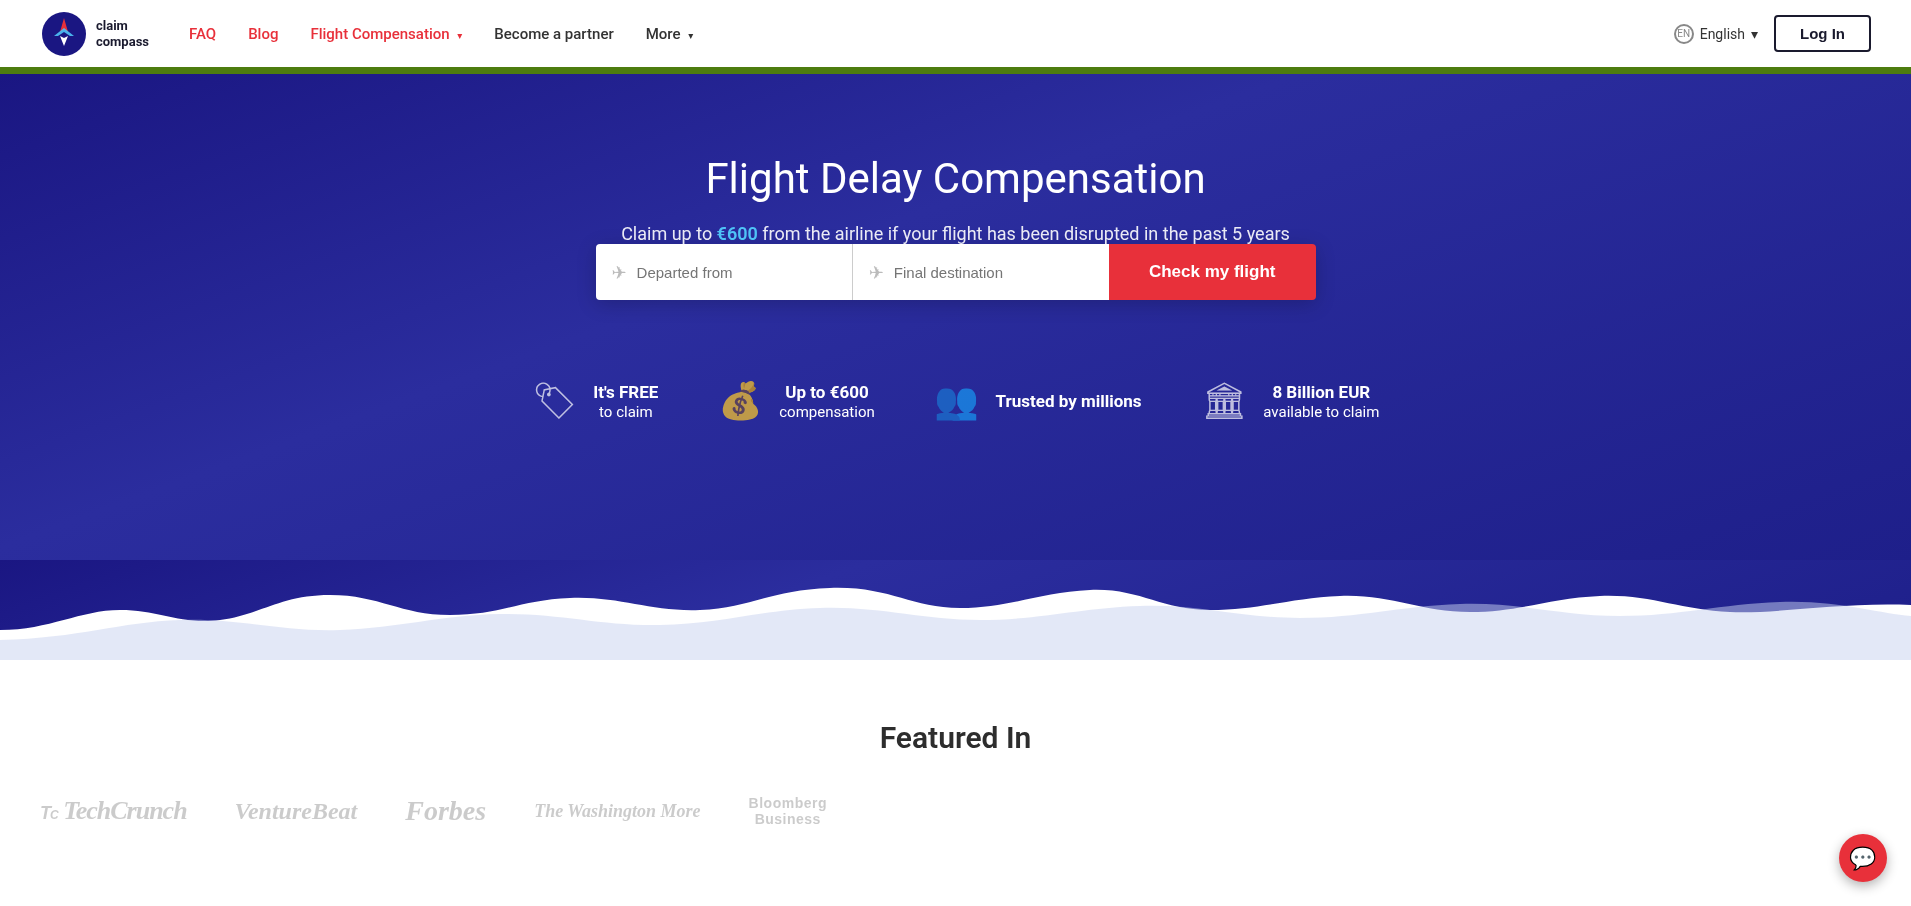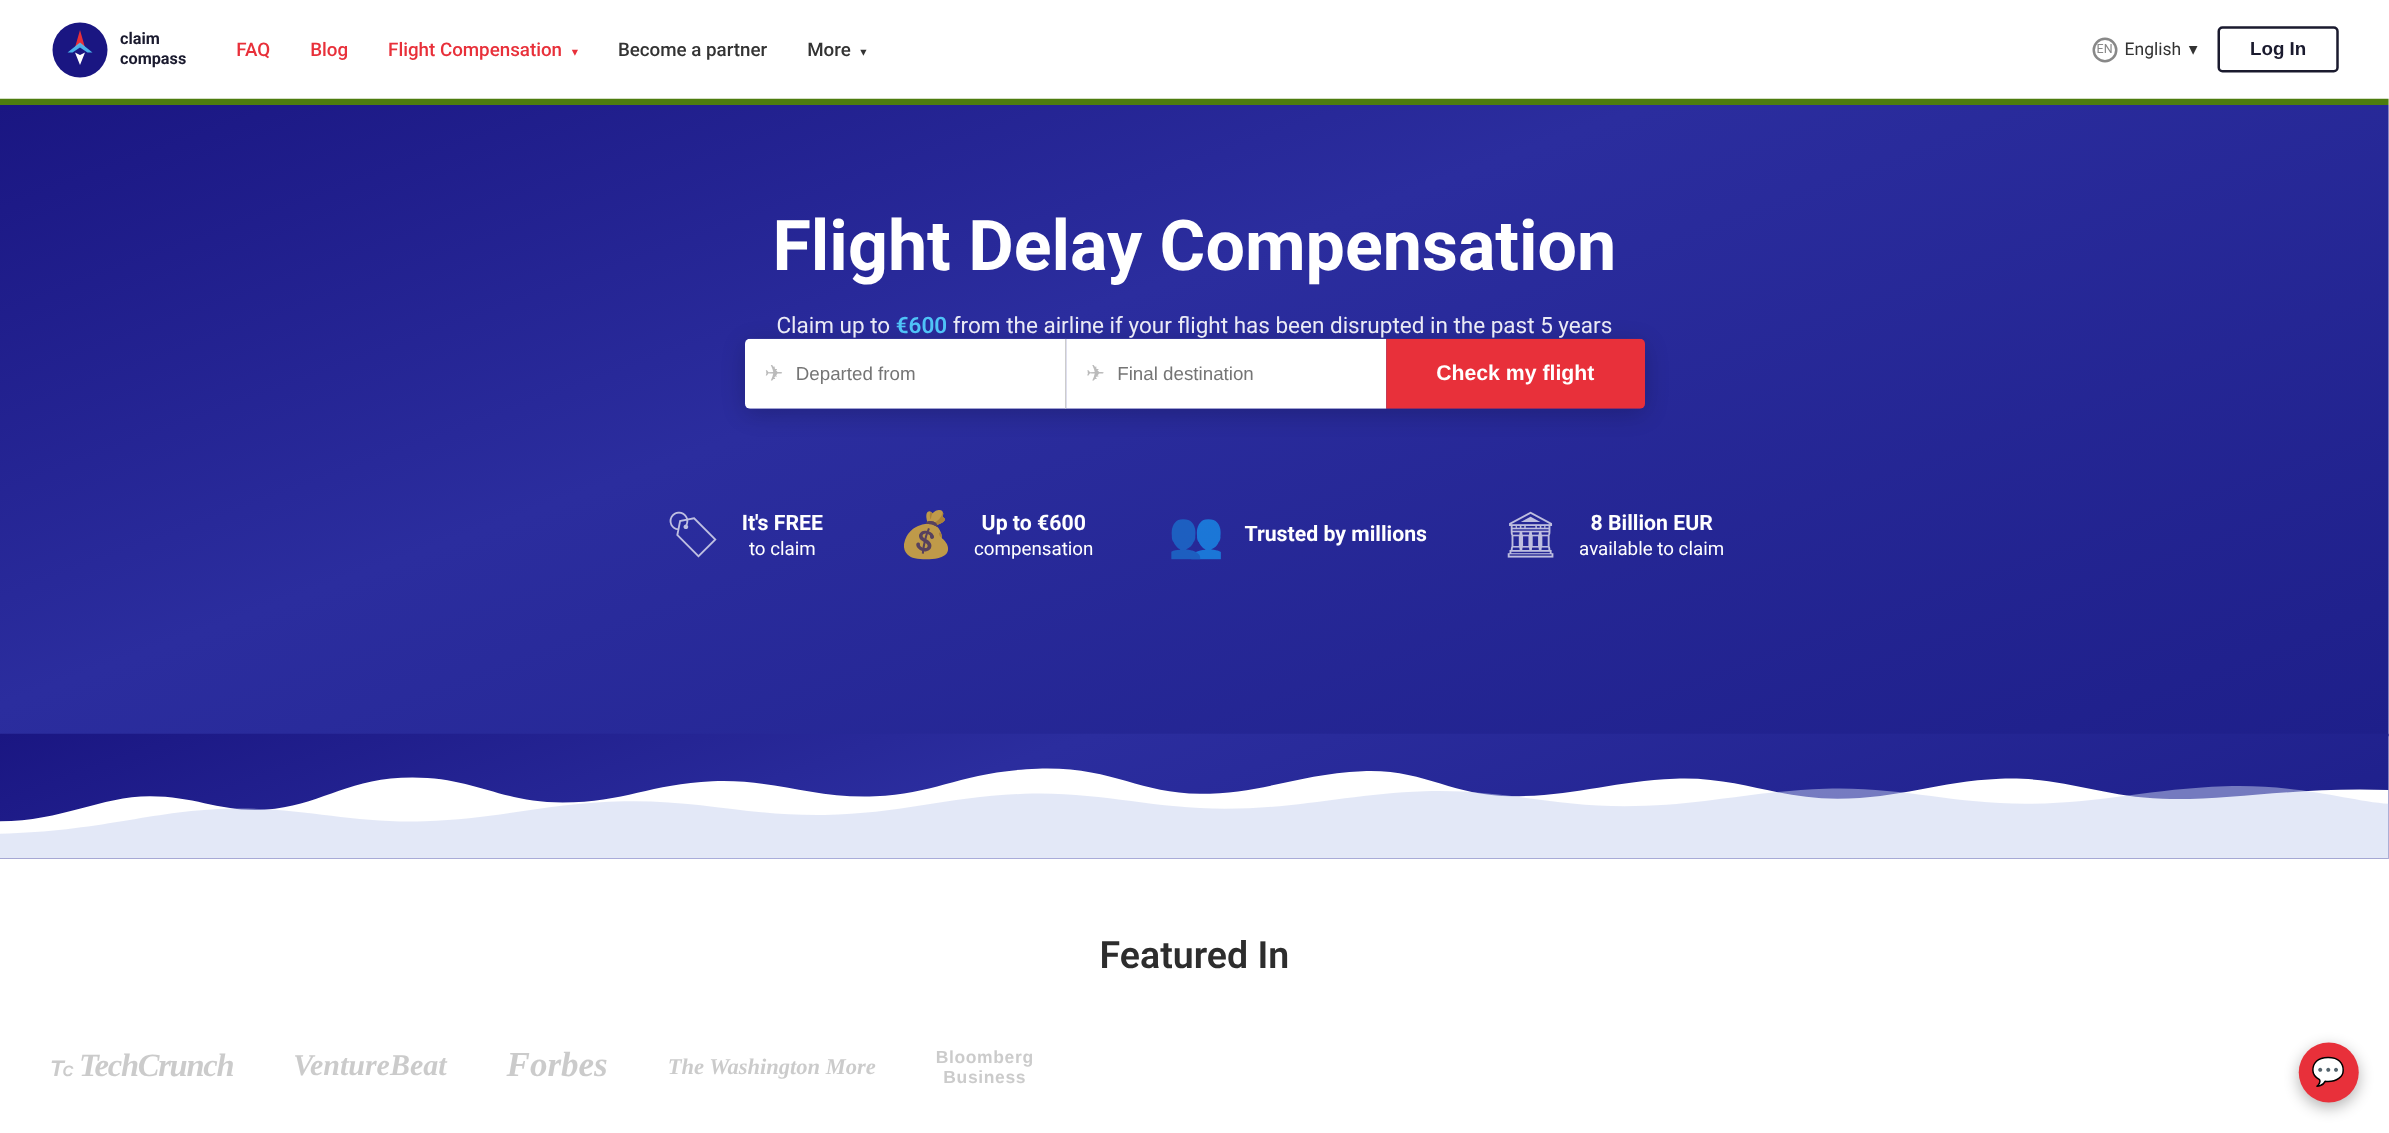--- a/index.html
+++ b/index.html
@@ -3,23 +3,23 @@
   <meta charset="utf-8">
   <style>
     * { margin: 0; padding: 0; box-sizing: border-box; }
     body { font-family: -apple-system, BlinkMacSystemFont, 'Segoe UI', Roboto, sans-serif; overflow-x: hidden; }
 
     
     .navbar {
       display: flex;
       align-items: center;
       padding: 0 40px;
-      height: 84px;
+      height: 74px;
       background: #fff;
-      border-bottom: 5px solid #4d7c0f;
+      border-bottom: 7px solid #4d7c0f;
       position: relative;
       z-index: 10;
     }
     .logo-wrap {
       display: flex;
       align-items: center;
       gap: 8px;
       margin-right: 40px;
       text-decoration: none;
     }
@@ -87,22 +87,22 @@
     }
 
     
     .hero {
       background: linear-gradient(160deg, #1a1682 0%, #2b2d9e 40%, #1e1f8a 100%);
       padding: 80px 40px 120px;
       text-align: center;
       position: relative;
     }
     .hero-title {
-      font-size: 56px;
-      font-weight: 700;
+      font-size: 42px;
+      font-weight: 400;
       color: #fff;
       margin-bottom: 20px;
     }
     .hero-subtitle {
       font-size: 18px;
       color: rgba(255,255,255,0.9);
     }
     .hero-subtitle .highlight {
       color: #4fc3f7;
       font-weight: 600;
@@ -201,21 +201,21 @@
     
     .featured-section {
       background: #fff;
       padding: 60px 40px 40px;
       text-align: center;
     }
     .featured-title {
       font-size: 30px;
       font-weight: 600;
       color: #2d2d2d;
-      margin-bottom: 55px;
+      margin-bottom: 40px;
     }
     .featured-logos {
       display: flex;
       justify-content: flex-start;
       align-items: center;
       gap: 48px;
       flex-wrap: wrap;
     }
     .logo-item {
       color: #aaa;

